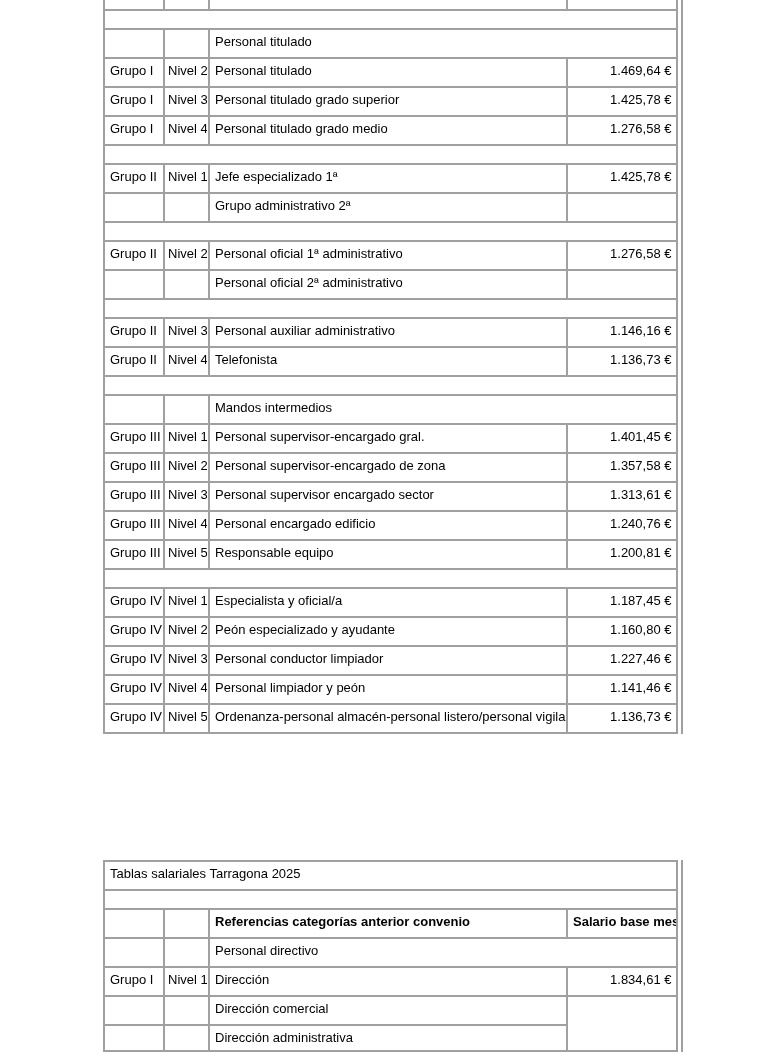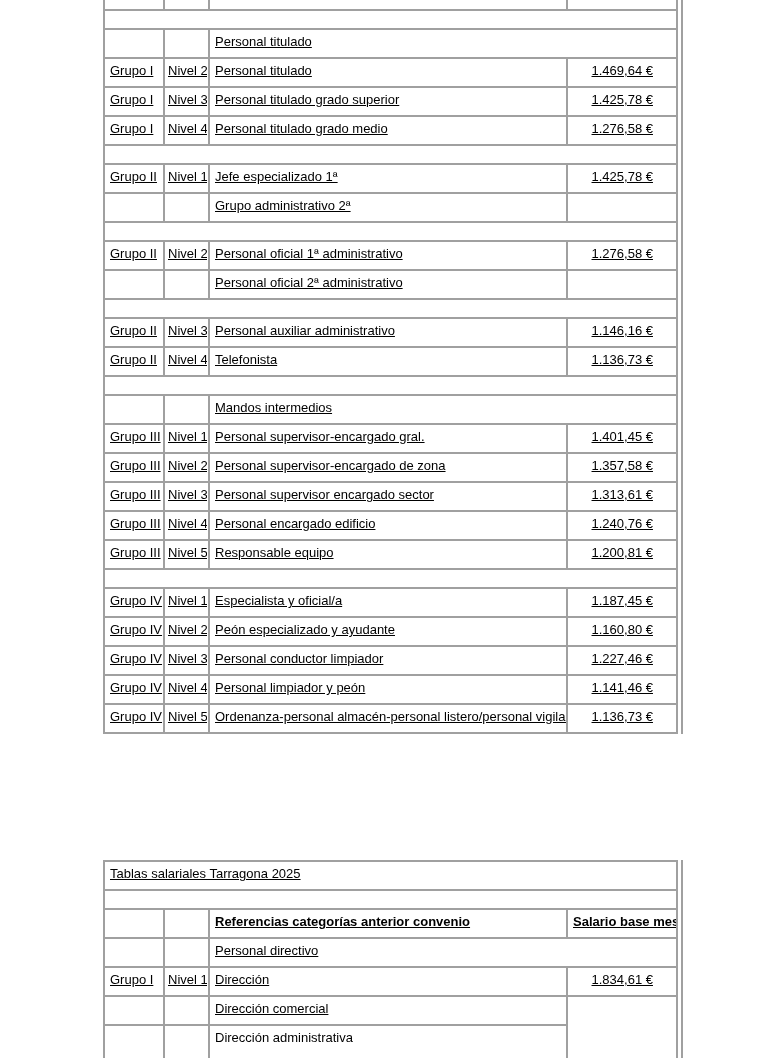--- a/index.html
+++ b/index.html
@@ -13,25 +13,25 @@
     border-right:7px double #a0a0a0;
   }
   #t1{top:-20px;}
   #t2{top:860px;}
   td{
     border:2px solid #a0a0a0;
     vertical-align:top;
     padding:4px 4px 2px 5px;
     overflow:hidden;white-space:nowrap;
   }
-  tr.r{height:29px;text-decoration:underline;}
+  tr.r{height:29px;}
   tr.spacer{height:19px;}
-  tr.tall{height:34px;}
+  tr.tall{height:26px;}
   td.cn{padding-left:3px;border-radius:6px;}
-  td.cs{text-align:center;padding-right:4px;}
+  td.cs{text-align:right;padding-right:4px;}
   td.b{font-weight:bold;}
 </style>
 </head>
 <body>
 
 <div class="doc">
 
   <table class="grid" id="t1">
     <colgroup>
         <col style="width:60px">

